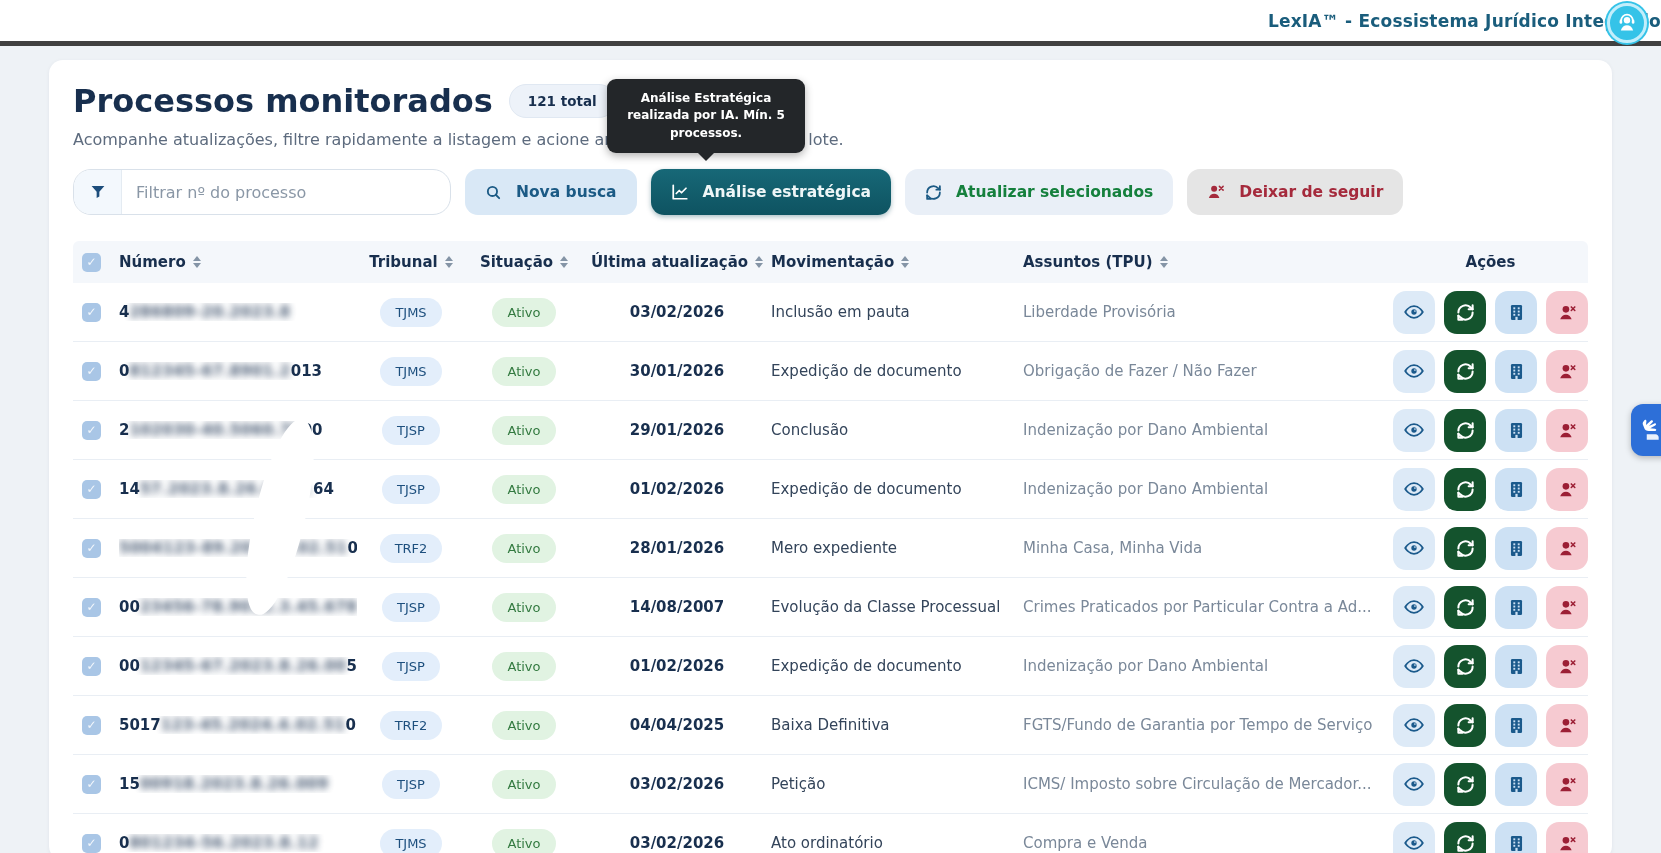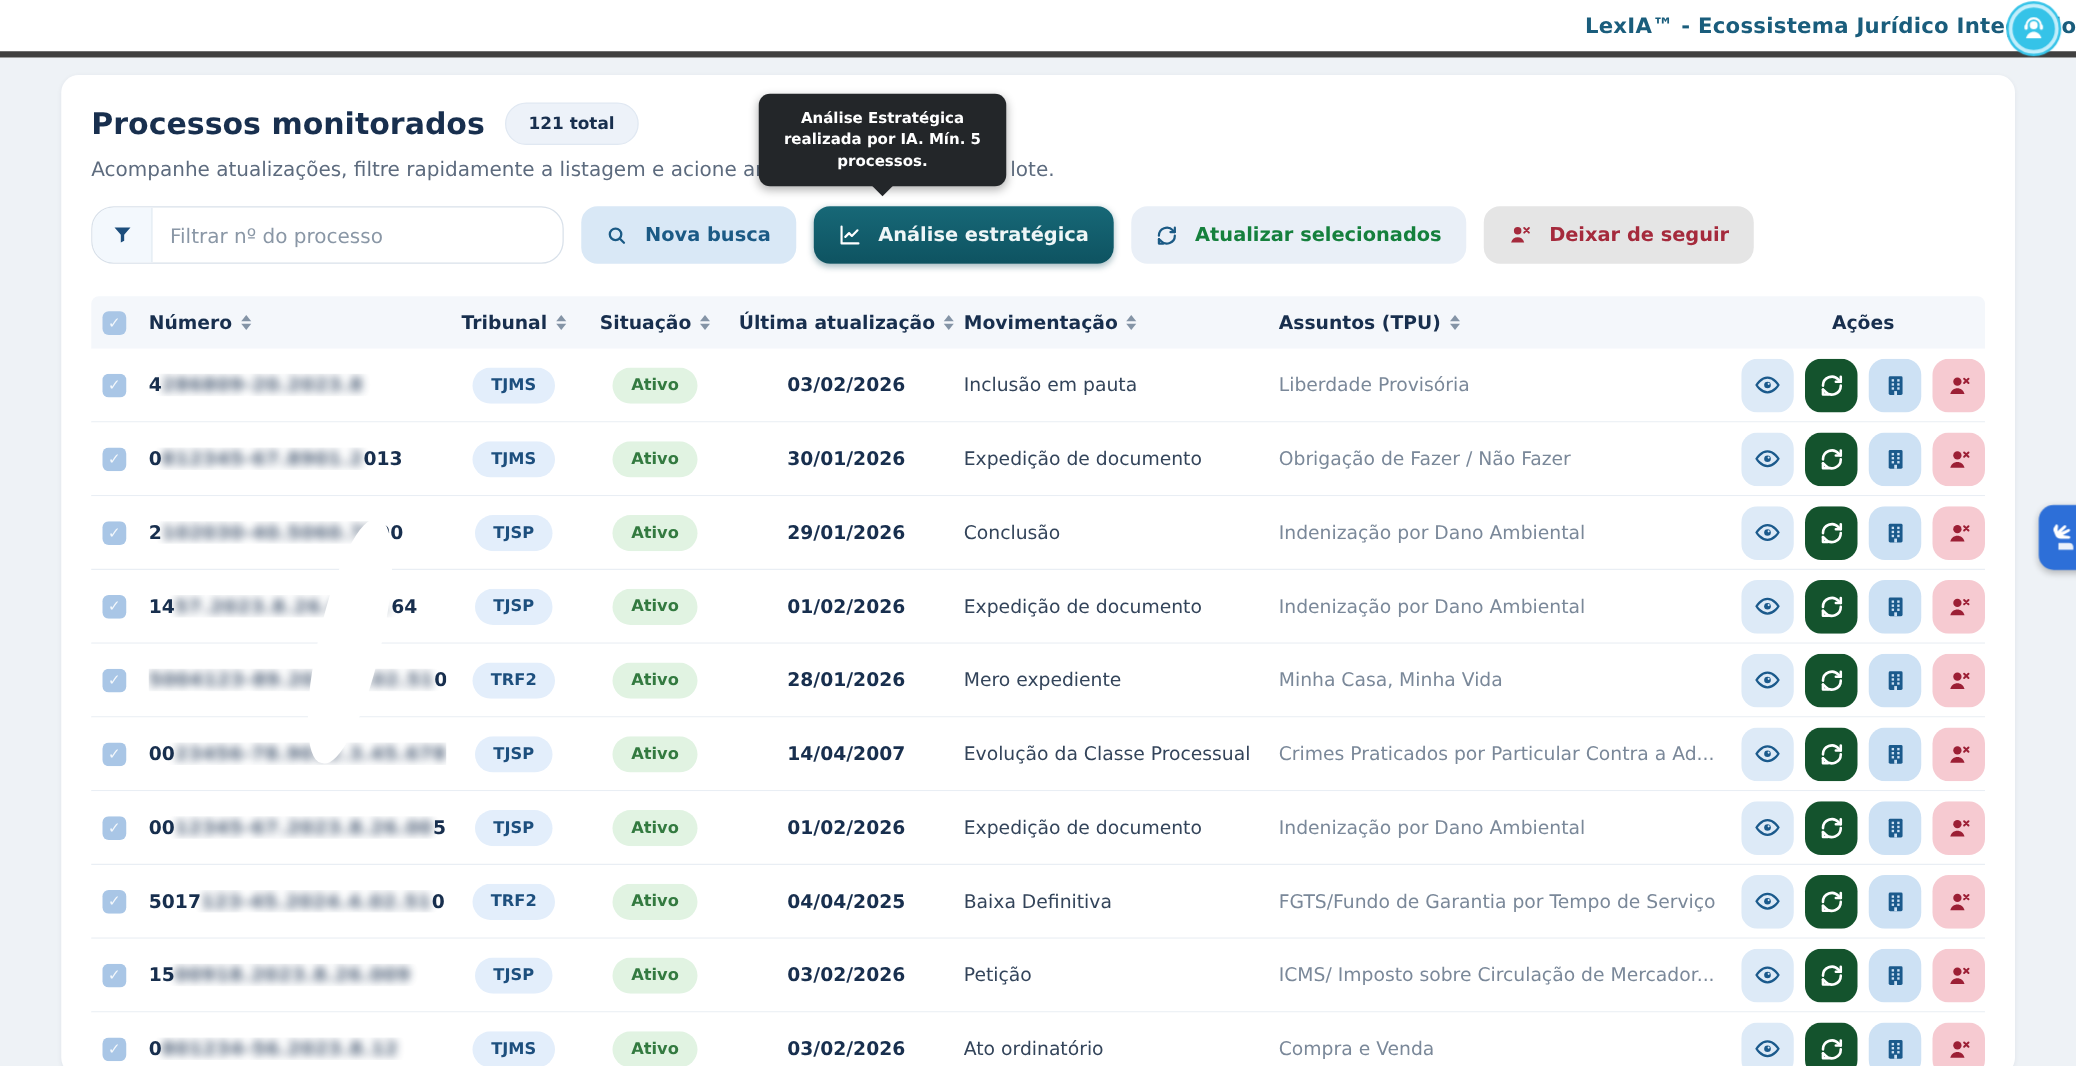--- a/index.html
+++ b/index.html
@@ -18,21 +18,21 @@
   
   .hands-fab { position:fixed; top:404px; right:-26px; width:56px; height:52px;
     background:#2d6fd8; border-radius:12px; display:flex; align-items:center;
     padding-left:6px; z-index:50; box-shadow:0 2px 6px rgba(0,0,0,.25); cursor:pointer; }
 
   
   .card { position:relative; width:1563px; margin:14px auto 0; background:#ffffff;
     border-radius:14px; box-shadow:0 1px 4px rgba(20,40,70,.06); padding:22px 24px 0; height:800px; }
 
   .title-row { display:flex; align-items:center; gap:16px; }
-  .page-title { font-size:24px; font-weight:bold; color:#182f4e; }
+  .page-title { font-size:32px; font-weight:bold; color:#182f4e; }
   .count-badge { background:#edf2f9; border:1px solid #e0e8f2; color:#182f4e;
     font-size:13.5px; font-weight:bold; padding:8px 18px; border-radius:999px; }
   .subtitle { margin-top:10px; font-size:16px; color:#5d6b7e; }
 
   
   .toolbar { position:relative; margin-top:20px; display:flex; align-items:center; gap:14px; }
   .filter-wrap { display:flex; align-items:center; width:378px; height:46px;
     border:1px solid #d9e1ea; border-radius:18px; background:#fff; overflow:hidden; }
   .filter-icon-box { width:48px; height:100%; display:flex; align-items:center; justify-content:center;
     background:#f3f8fd; border-right:1px solid #e4ebf2; }
@@ -76,21 +76,21 @@
   .c-trib, .c-sit, .c-date { justify-content:center; }
   .c-date { font-weight:bold; color:#182f4e; }
   .c-mov { color:#33445a; }
   .c-subj { color:#7a8899; white-space:nowrap; }
   .c-actions { justify-content:center; gap:9px; }
 
   .checkbox { width:19px; height:19px; border-radius:5px; background:#a9c6e6;
     display:inline-flex; align-items:center; justify-content:center; cursor:pointer; }
   .checkbox .tick { color:#f4f8fc; font-size:12px; font-weight:bold; line-height:1; }
 
-  .pill { padding:7px 15px; border-radius:999px; font-size:13px; font-weight:bold; white-space:nowrap; }
+  .pill { padding:7px 15px; border-radius:999px; font-size:13px; font-weight:normal; white-space:nowrap; }
   .pill-court  { background:#e3eefb; color:#1d4f7e; }
   .pill-active { background:#e1f3e2; color:#337a40; }
 
   .frag.blur { filter:blur(3.5px); opacity:.8; letter-spacing:.5px; }
 
   .abtn { width:43px; height:43px; border:none; border-radius:13px; cursor:pointer;
     display:inline-flex; align-items:center; justify-content:center; padding:0; }
   .a-view     { background:#ddeaf7; }
   .a-update   { background:#14532d; }
   .a-court    { background:#cde1f4; }
@@ -593,21 +593,21 @@
       <span class="frag">00</span>
       <span class="frag blur">23456-78.9012.3.45.678</span>
       <span class="frag"></span>
     </div>
     <div class="cell c-trib">
       <span class="pill pill-court">TJSP</span>
     </div>
     <div class="cell c-sit">
       <span class="pill pill-active">Ativo</span>
     </div>
-    <div class="cell c-date">14/04/2007</div>
+    <div class="cell c-date">14/08/2007</div>
     <div class="cell c-mov">Evolução da Classe Processual</div>
     <div class="cell c-subj">Crimes Praticados por Particular Contra a Ad...</div>
     <div class="cell c-actions">
       <button class="abtn a-view">
         <span>
           <svg width="20" height="20" viewBox="0 0 24 24">
             <path d="M1.5 12S5.5 5 12 5s10.5 7 10.5 7-4 7-10.5 7S1.5 12 1.5 12z" fill="none" stroke="#1b5a8c" stroke-width="2.2"></path>
             <circle cx="12" cy="12" r="3.2" fill="#1b5a8c"></circle>
             <circle cx="13.1" cy="10.9" r="1" fill="#ddeaf7"></circle>
           </svg>

